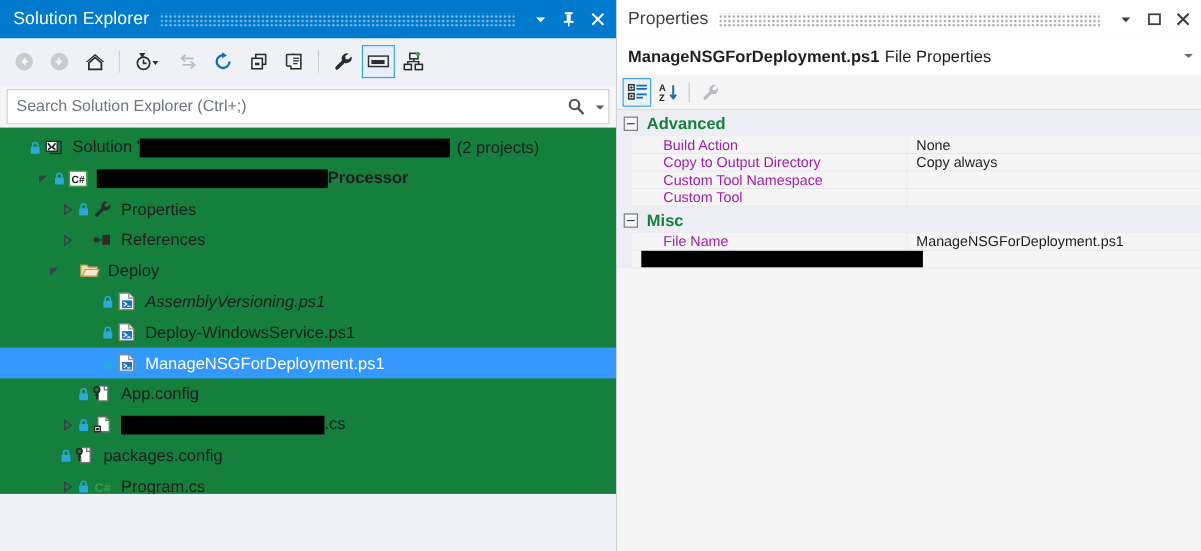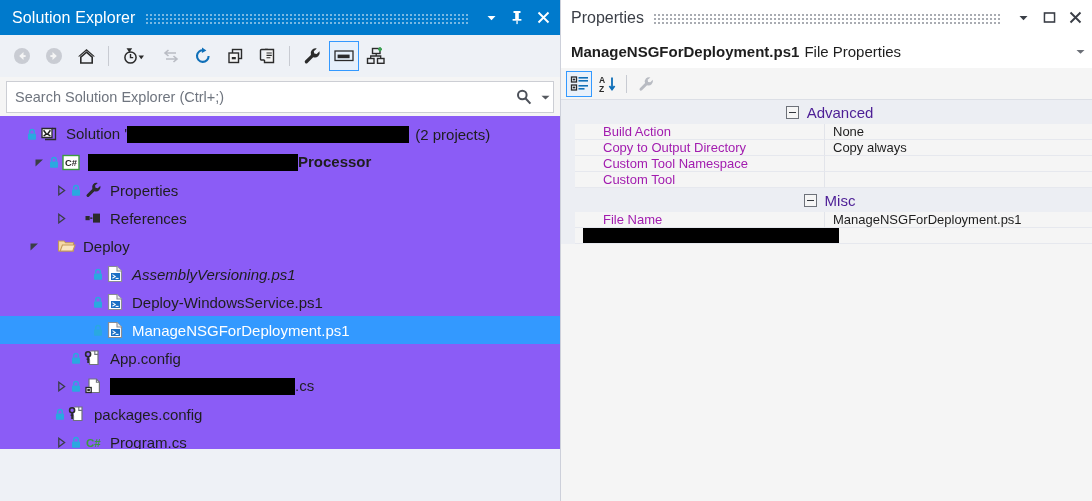--- a/index.html
+++ b/index.html
@@ -59,21 +59,21 @@
   .se-search input{
     flex:1 1 auto;border:none;outline:none;background:transparent;height:28px;
     font-family:"Liberation Sans",sans-serif;font-size:14.5px;color:#555a63;
     padding:0 8px;
   }
   .se-search input::placeholder{color:#6f757f;opacity:1;}
   .search-icon{width:26px;display:flex;align-items:center;justify-content:center;}
   .search-caret{width:16px;display:flex;align-items:center;justify-content:center;}
 
   .se-tree{
-    flex:1 1 auto;background:#8b5cf6;overflow:hidden;position:relative;
+    flex:1 1 auto;background:#15803d;overflow:hidden;position:relative;
     padding-top:4px;
   }
   .row{
     height:28px;display:flex;align-items:center;white-space:nowrap;
     font-size:15px;color:#1e1e1e;cursor:default;
   }
   .row.sel{background:#3399ff;color:#ffffff;}
   .exp{width:18px;height:28px;display:flex;align-items:center;justify-content:center;flex:0 0 auto;}
   .ico{width:22px;height:28px;display:flex;align-items:center;justify-content:center;flex:0 0 auto;}
   .lock{width:11px;height:28px;display:flex;align-items:center;justify-content:center;flex:0 0 auto;margin-right:1px;}
@@ -109,21 +109,21 @@
   .pr-tb{
     width:26px;height:26px;display:flex;align-items:center;justify-content:center;
     box-sizing:border-box;cursor:default;margin:0 1px;
   }
   .pr-tb.checked{border:1px solid #3399ff;background:#e9f1fb;}
   .pr-sep{width:1px;height:18px;background:#c8cbd2;margin:0 5px;flex:0 0 auto;}
 
   .grid{flex:1 1 auto;background:#f5f5f5;overflow:hidden;}
   .g-cat{
     display:flex;align-items:center;height:24px;background:#eceef3;
-    font-weight:normal;font-size:15px;color:#4c1d95;padding-left:6px;justify-content:center;
+    font-weight:bold;font-size:15px;color:#15803d;padding-left:6px;
   }
   .g-cat .cbox{
     width:11px;height:11px;border:1px solid #6d7179;background:#f5f5f5;
     display:flex;align-items:center;justify-content:center;margin-right:8px;flex:0 0 auto;
   }
   .g-cat .cbox i{display:block;width:7px;height:1px;background:#33373d;}
   .g-name{
     width:250px;flex:0 0 250px;display:flex;align-items:center;
     padding-left:28px;box-sizing:border-box;
     background:#f5f5f5;border-bottom:1px solid #e6e8ee;border-right:1px solid #e2e4ea;
@@ -328,21 +328,21 @@
           <span class="lock"></span>
           <span class="ico">
             <svg width="18" height="16" viewBox="0 0 18 16">
               <rect x="1.5" y="6" width="4.2" height="4.2" fill="#2b2b2b"></rect>
               <rect x="6.2" y="7.4" width="2.2" height="1.5" fill="#2b2b2b"></rect>
               <rect x="9" y="3.6" width="7" height="9" fill="#2b2b2b"></rect>
             </svg>
           </span>
           <span class="lbl">References</span>
         </div>
-        <div class="row" style="padding-left: 25px;">
+        <div class="row" style="padding-left: 40px;">
           <span class="exp">
             <svg width="11" height="11" viewBox="0 0 11 11">
               <path d="M1.5 2.5 L9 2.5 L1.5 9.5 Z" fill="#3a3e46"></path>
             </svg>
           </span>
           <span class="lock"></span>
           <span class="ico">
             <svg width="19" height="16" viewBox="0 0 19 16">
               <path d="M1.5 3 L7 3 L8.6 4.8 L16.5 4.8 L16.5 13 L1.5 13 Z" fill="#f6d9a6" stroke="#c49a5a" stroke-width="1.1"></path>
               <path d="M3.2 13 L5.4 7 L18 7 L15.8 13 Z" fill="#fae6c2" stroke="#c49a5a" stroke-width="1.1"></path>

